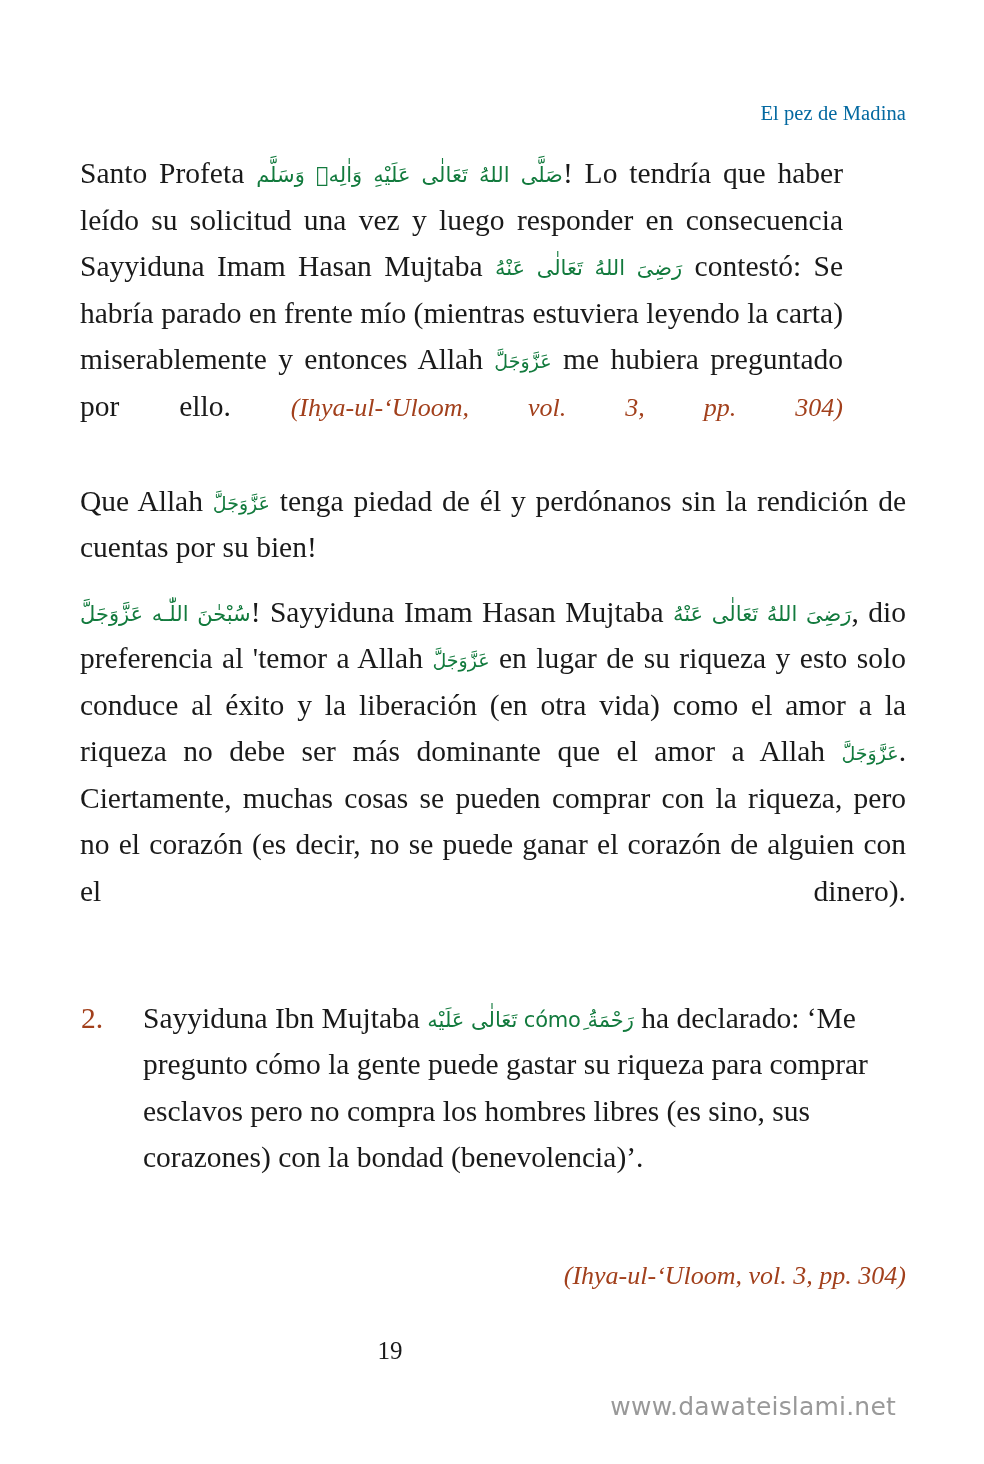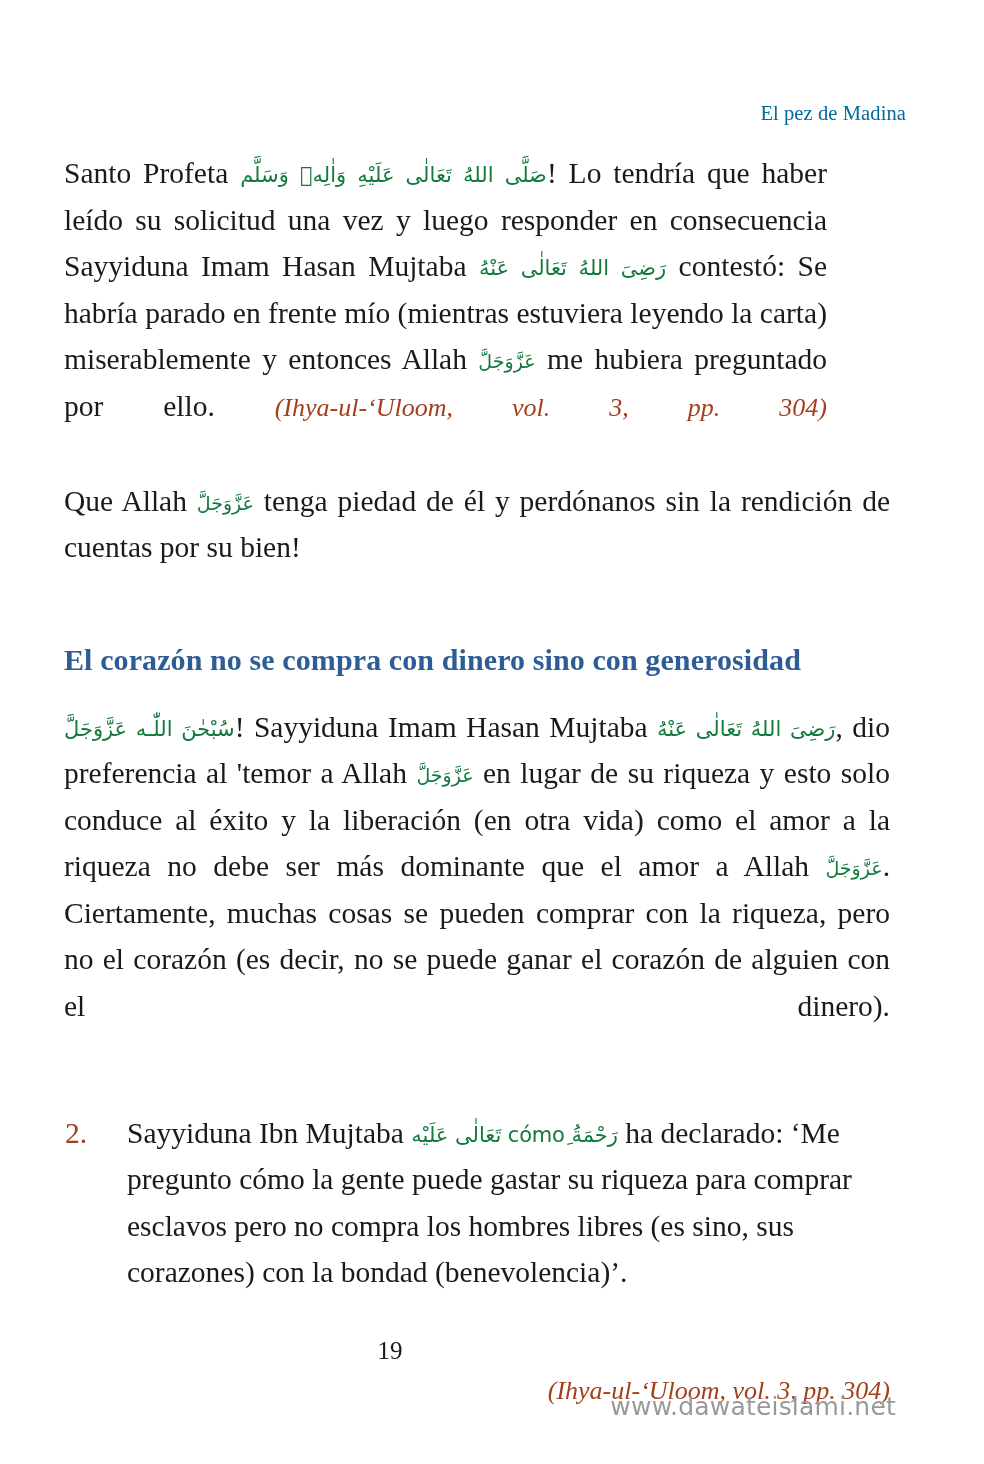--- a/index.html
+++ b/index.html
@@ -34,21 +34,21 @@
     letter-spacing: 0.1px;
     color: #0369a1;
     text-align: right;
     white-space: nowrap;
     margin-top: 16px;
   }
 
   
   .content {
     position: absolute;
-    left: 64px;
+    left: 80px;
     top: 150px;
     width: 826px;
   }
 
   p.para {
     margin: 0;
     font-size: 29.5px;
     line-height: 46.5px;
     text-align: justify;
     text-justify: inter-word;
@@ -155,21 +155,20 @@
 <div class="page">
 
   <div class="running-head">El pez de Madina</div>
 
   <div class="content">
 
     <p class="para block-indent justify-all"><span>Santo Profeta </span><span class="ar">صَلَّى اللهُ تَعَالٰى عَلَيْهِ وَاٰلِهٖ وَسَلَّم</span><span>! Lo tendría que haber leído su solicitud una vez y luego responder en consecuencia Sayyiduna Imam Hasan Mujtaba </span><span class="ar">رَضِىَ اللهُ تَعَالٰى عَنْهُ</span><span> contestó: Se habría parado en frente  mío (mientras estuviera leyendo la carta) miserablemente y entonces Allah </span><span class="ar ar-sm">عَزَّوَجَلَّ</span><span> me hubiera preguntado por ello. </span><span class="cite">(Ihya-ul-‘Uloom, vol. 3, pp. 304)</span></p>
 
     <p class="para para-gap-md"><span>Que Allah </span><span class="ar ar-sm">عَزَّوَجَلَّ</span><span> tenga piedad de él y perdónanos sin la rendición de cuentas por su bien!</span></p>
 
-    <h2 class="section-heading" style="margin-top: 62px;">El corazón no se compra con dinero sino con generosidad</h2>
 
     <p class="para justify-all" style="margin-top: 18px;"><span class="ar">سُبْحٰنَ اللّٰـه عَزَّوَجَلَّ</span><span>! Sayyiduna Imam Hasan Mujtaba </span><span class="ar">رَضِىَ اللهُ تَعَالٰى عَنْهُ</span><span>, dio preferencia al 'temor a Allah </span><span class="ar ar-sm">عَزَّوَجَلَّ</span><span> en lugar de su riqueza y esto solo conduce al éxito y la liberación (en otra vida) como el amor a la riqueza no debe ser más dominante que el amor a Allah </span><span class="ar ar-sm">عَزَّوَجَلَّ</span><span>. Ciertamente, muchas cosas se pueden comprar con la riqueza, pero no el corazón (es decir, no se puede ganar el corazón de alguien con el dinero).</span></p>
 
     <div class="list-item" style="margin-top: 34px;">
       <span class="list-marker">2.</span>
       <p class="para justify-all"><span>Sayyiduna Ibn Mujtaba </span><span class="ar">رَحْمَةُ cómoِ تَعَالٰى عَلَيْه</span><span> ha declarado: ‘Me pregunto cómo la gente puede gastar su riqueza para comprar esclavos pero no compra los hombres libres (es sino, sus corazones) con la bondad (benevolencia)’.</span></p>
     </div>
 
     <p class="cite-line" style="margin-top: 26px;">(Ihya-ul-‘Uloom, vol. 3, pp. 304)</p>
 

